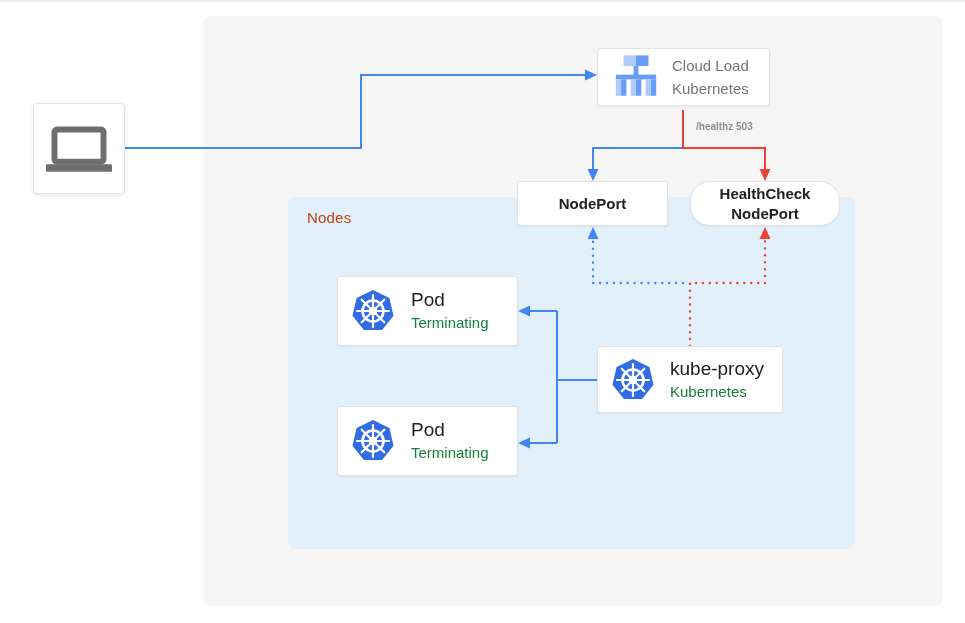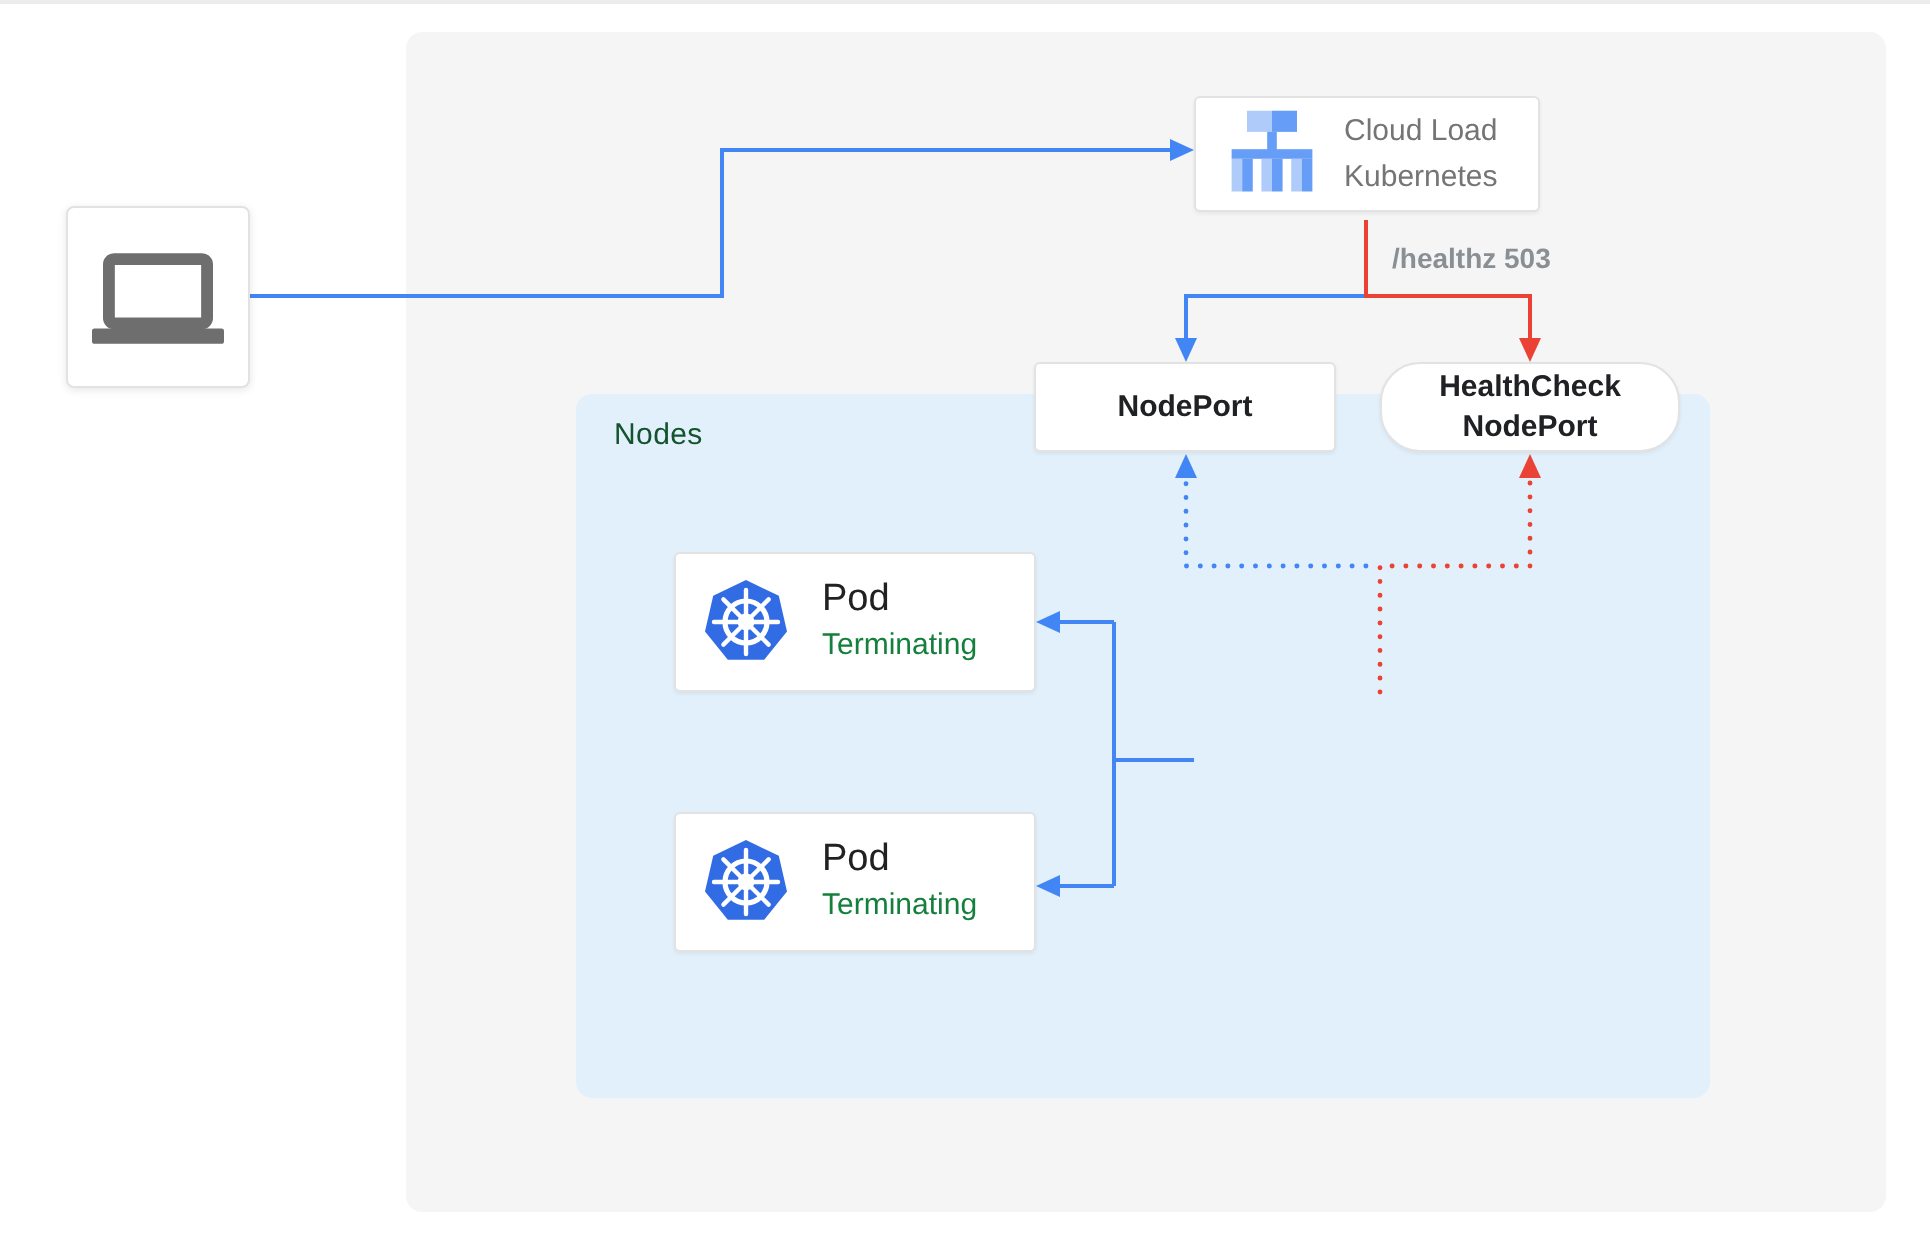--- a/index.html
+++ b/index.html
@@ -2,38 +2,38 @@
 <html><head>
 <meta charset="utf-8">
 <style>
   * { margin:0; padding:0; box-sizing:border-box; }
   html,body { background:#ffffff; }
   body { font-family:"Liberation Sans", sans-serif; }
   .canvas { position:relative; width:965px; height:623px; background:#ffffff; overflow:hidden; }
   .top-hairline { position:absolute; top:0; left:0; width:965px; height:2px; background:#ececec; }
   .panel { position:absolute; left:203px; top:16px; width:740px; height:590px; background:#f5f5f5; border-radius:8px; }
   .nodes-box { position:absolute; left:288px; top:197px; width:567px; height:352px; background:#e2f0fc; border-radius:8px; }
-  .nodes-label { position:absolute; left:19px; top:12px; font-size:15px; color:#14532d; letter-spacing:.2px; }
+  .nodes-label { position:absolute; left:19px; top:12px; font-size:15px; color:#c2410c; letter-spacing:.2px; }
   .edges { position:absolute; left:0; top:0; z-index:2; pointer-events:none; }
   .card { position:absolute; background:#ffffff; border:1px solid #e2e2e2; border-radius:3px; z-index:3;
           box-shadow:0 1px 2px rgba(0,0,0,0.06); display:flex; align-items:center; }
   .card-client { left:33px; top:103px; width:92px; height:91px; justify-content:center; border-radius:4px;
                  box-shadow:0 1px 4px rgba(0,0,0,0.10); }
   .card-clb { left:597px; top:25px; width:173px; height:58px; padding-left:13px; gap:11px;margin-top:23px; }
   .card-nodeport { left:517px; top:181px; width:151px; height:45px; justify-content:center; }
   .card-hc { left:690px; top:181px; width:150px; height:45px; justify-content:center; text-align:center;border-radius:20px; }
   .card-pod1 { left:337px; top:276px; width:181px; height:70px; padding-left:13px; gap:16px; }
   .card-pod2 { left:337px; top:406px; width:181px; height:70px; padding-left:13px; gap:16px; }
   .card-kproxy { left:597px; top:346px; width:186px; height:67px; padding-left:13px; gap:15px; }
   .title { font-size:19px; color:#212121; line-height:24px; }
   .subtitle { font-size:15px; color:#15803d; line-height:22px; }
   .clb-text { font-size:15px; color:#757575; line-height:23px; }
   .port-label { font-size:15px; font-weight:bold; color:#202124; }
   .hc-label { font-size:15px; font-weight:bold; color:#202124; line-height:20px; }
-  .healthz { position:absolute; left:696px; top:121px; font-size:14px; font-weight:bold; color:#8a8f94; z-index:3; }
+  .healthz { position:absolute; left:696px; top:121px; font-size:10px; font-weight:bold; color:#8a8f94; z-index:3; }
   svg.icon { display:block; flex:none; }
 </style>
 </head>
 <body>
 
 <svg width="0" height="0" style="position:absolute" aria-hidden="true">
   <defs>
     <symbol id="k8s-logo" viewBox="0 0 44 44">
       <polygon points="22,1 5.6,8.9 1.5,26.7 12.9,40.9 31.1,40.9 42.5,26.7 38.4,8.9" fill="#326CE5"></polygon>
       <g stroke="#ffffff" stroke-width="2.2" stroke-linecap="round">
@@ -135,14 +135,23 @@
   <div class="card card-pod2">
     <svg class="icon" width="44" height="44">
       <use href="#k8s-logo"></use>
     </svg>
     <div>
       <div class="title">Pod</div>
       <div class="subtitle">Terminating</div>
     </div>
   </div>
 
+  <div class="card card-kproxy">
+    <svg class="icon" width="44" height="44">
+      <use href="#k8s-logo"></use>
+    </svg>
+    <div>
+      <div class="title">kube-proxy</div>
+      <div class="subtitle">Kubernetes</div>
+    </div>
+  </div>
 
 </div>
 
 </body></html>

